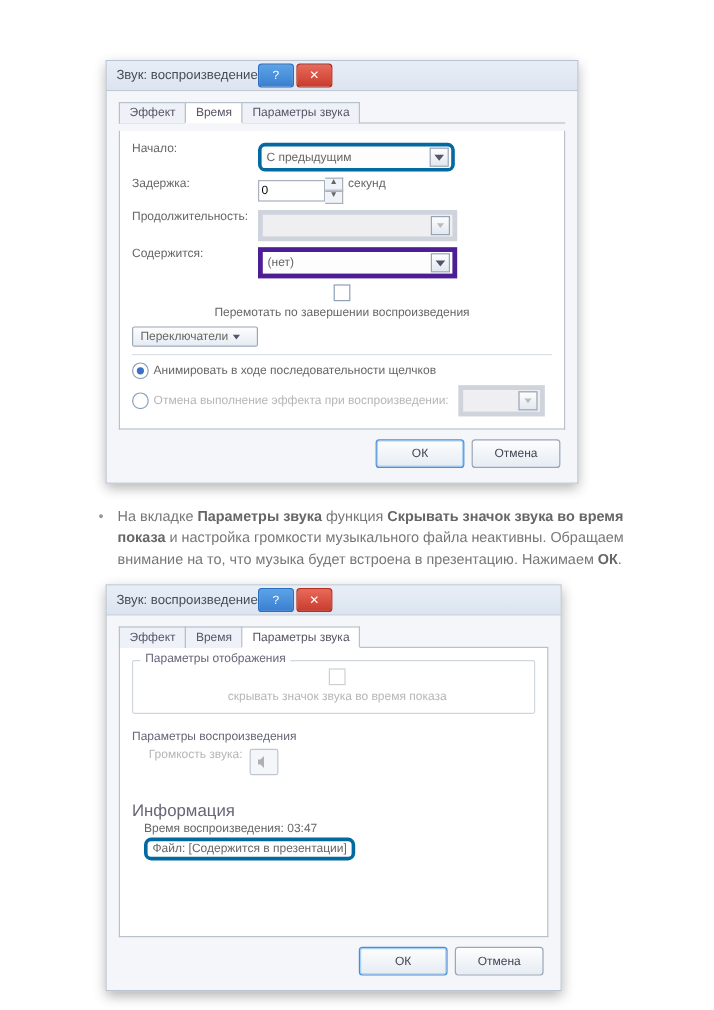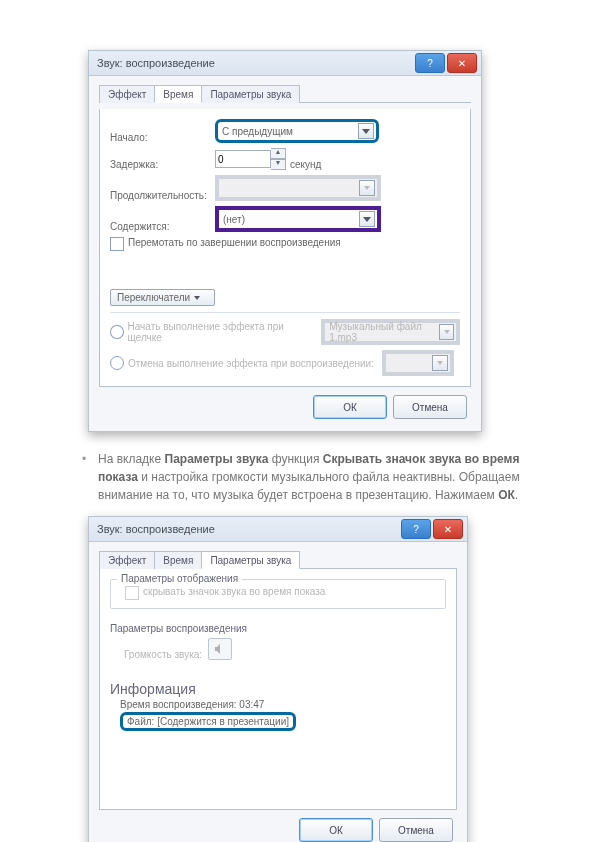--- a/index.html
+++ b/index.html
@@ -20,21 +20,21 @@
     box-shadow: 0 4px 10px rgba(0,0,0,0.3);
     margin-bottom: 18px;
     position: relative;
   }
   .titlebar {
     height: 24px;
     background: linear-gradient(#e8eef7,#dbe4ef);
     border-bottom: 1px solid #c0c8d4;
     display: flex;
     align-items: center;
-    justify-content: space-between;
+    justify-content: flex-start;
     padding: 0 4px 0 8px;
     font-size: 11px;
     color: #464d56;
   }
   .titlebar .right { display:flex; gap:2px; }
   .sysbtn {
     width: 28px; height: 18px;
     border-radius: 3px;
     display:flex; align-items:center; justify-content:center;
     font-size:10px; color:#fff;
@@ -50,39 +50,39 @@
     background:#eef2f8;
     font-size:10px;
     margin-right:-1px;
     position:relative;
     top:1px;
     color:#556;
   }
   .tab.active { background:#fff; border-bottom:1px solid #fff; z-index:2; }
   .panel { background:#fff; border:1px solid #b8c0cc; border-top:none; padding:10px; min-height:200px;}
   .panel2 { background:#fff; border:1px solid #b8c0cc; border-top:none; padding:10px; min-height:220px;}
-  .row { display:flex; align-items:flex-end; margin-bottom:5px; font-size:10px; color:#666; }
+  .row { display:flex; align-items:flex-start; margin-bottom:5px; font-size:10px; color:#666; }
   .lbl { width:105px; }
   .combo { height:18px; border:4px solid #4c1d95; background:#fdfdfd; display:flex; align-items:center; justify-content:space-between; padding:0 2px 0 4px; font-size:10px; }
   .combo .arrow { width:14px; height:14px; border:1px solid #98a4b4; background:linear-gradient(#fdfdfd,#e2e8f0); display:flex; align-items:center; justify-content:center; }
   .combo.disabled { background:#efeff1; color:#aaa; border-color:#cfd4dc;}
   .spinner { display:flex; align-items:center; }
   .spinner input { width:50px; height:16px; border:1px solid #a8b0bc; font-size:10px; padding:0 2px; }
   .spinbtns { display:flex; flex-direction:column; margin-right:4px; }
   .spinbtns span { width:14px; height:9px; border:1px solid #a8b0bc; border-left:none; background:#f0f4f9; line-height:5px; font-size:7px; text-align:center; }
-  .chk { display:flex; align-items:flex-start; gap:4px; font-size:10px; color:#666; }
+  .chk { display:flex; align-items:center; gap:4px; font-size:10px; color:#666;flex-direction:column; }
   .chk .box { width:12px; height:12px; border:1px solid #8ca0b8; background:#fff; }
   .radio { display:flex; align-items:center; gap:4px; font-size:10px; color:#666; }
   .radio .dot { width:12px; height:12px; border:1px solid #8ca0b8; border-radius:50%; background:#fff; display:flex; align-items:center; justify-content:center;}
   .radio.sel .dot::after { content:""; width:6px; height:6px; background:#3a70c0; border-radius:50%; display:block; }
   .red-box { border:3px solid #0369a1; border-radius:6px; }
   .footer-btns { display:flex; gap:6px; justify-content:flex-end; padding:8px 4px 2px 4px;}
   .btn { width:72px; height:22px; border:1px solid #9aa6b6; background:linear-gradient(#fdfdfd,#e6ecf3); border-radius:3px; font-size:10px; display:flex; align-items:center; justify-content:center; color:#445; }
   .btn.default { border:1px solid #4a90d9; box-shadow:0 0 0 1px #a8d0f4 inset; }
-  .switch-btn { border:1px solid #9aa6b6; background:linear-gradient(#fdfdfd,#e6ecf3); padding:2px 14px 2px 6px; font-size:10px; border-radius:2px; display:inline-flex; align-items:center; gap:4px;margin-top:32px; }
+  .switch-btn { border:1px solid #9aa6b6; background:linear-gradient(#fdfdfd,#e6ecf3); padding:2px 14px 2px 6px; font-size:10px; border-radius:2px; display:inline-flex; align-items:center; gap:4px; }
   .bullet-text { margin: 8px 0 12px 10px; font-size: 12px; color:#777; line-height:1.5;}
   .bullet-text b { color:#666; font-weight:bold;}
   .bullet { position:relative; }
   .bullet::before { content:"•"; position:absolute; left:-16px; color:#999; }
   .groupbox { border:1px solid #d0d6de; padding:6px 8px 8px 8px; margin-bottom:8px; position:relative; border-radius:2px;}
   .groupbox .glabel { position:absolute; top:-7px; left:6px; background:#fff; padding:0 4px; font-size:10px; color:#667; }
   .disabled-text { color:#b6b6b6; }
   .vol-btn { width:22px; height:20px; border:1px solid #bfc6d0; background:#f4f6f9; display:inline-flex; align-items:center; justify-content:center; border-radius:2px;}
   .tri { width:0;height:0;border-left:4px solid transparent;border-right:4px solid transparent;border-top:5px solid #556; }
   .tri.sm { border-left-width:3px;border-right-width:3px;border-top-width:4px; }
@@ -157,29 +157,23 @@
         </div>
 
         <div style="margin:6px 0 6px 0;">
           <span class="switch-btn">
             <span>Переключатели</span>
             <span class="tri sm"></span>
           </span>
         </div>
 
         <div style="border-top:1px solid #dbe0e8; padding-top:6px;">
-          <div class="radio" style="margin-bottom:5px;">
+          <div class="radio sel" style="margin-bottom:5px;">
             <span class="dot"></span>
-            <span class="disabled-text">Начать выполнение эффекта при щелчке</span>
-            <div class="combo disabled" style="width:130px; margin-left:4px;">
-              <span class="disabled-text">Музыкальный файл 1.mp3</span>
-              <span class="arrow">
-                  <span class="tri sm" style="border-top-color:#bbb;"></span>
-                </span>
-            </div>
+            <span>Анимировать в ходе последовательности щелчков</span>
           </div>
           <div class="radio">
             <span class="dot"></span>
             <span class="disabled-text">Отмена выполнение эффекта при воспроизведении:</span>
             <div class="combo disabled" style="width:58px; margin-left:4px;">
               <span></span>
               <span class="arrow">
                   <span class="tri sm" style="border-top-color:#bbb;"></span>
                 </span>
             </div>

